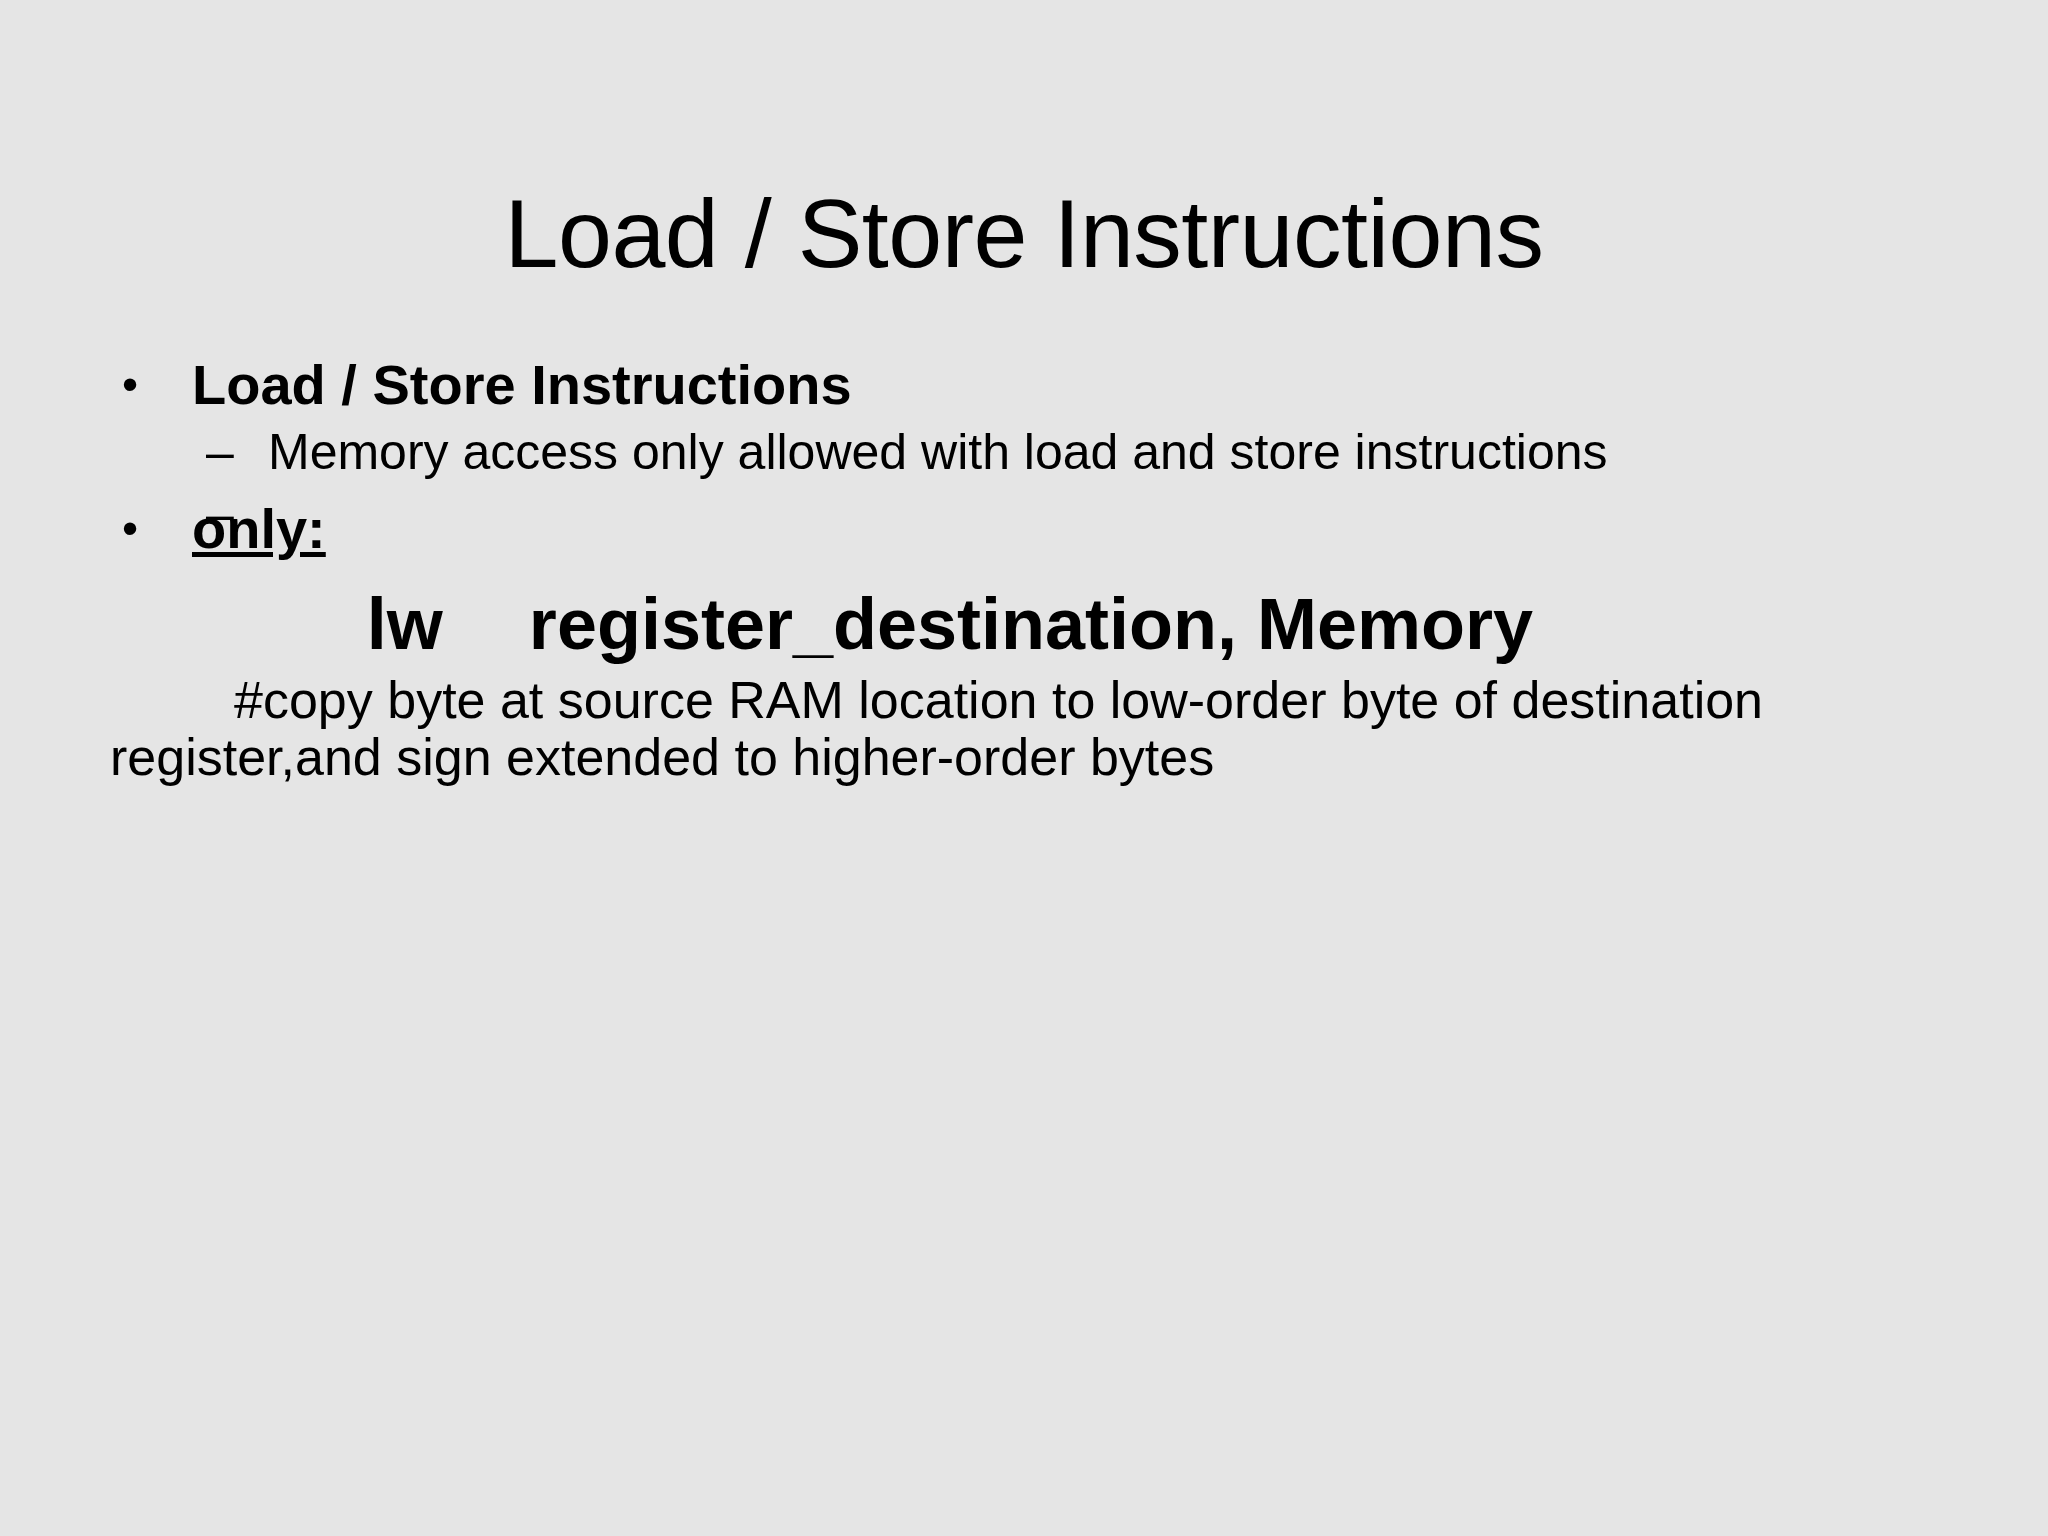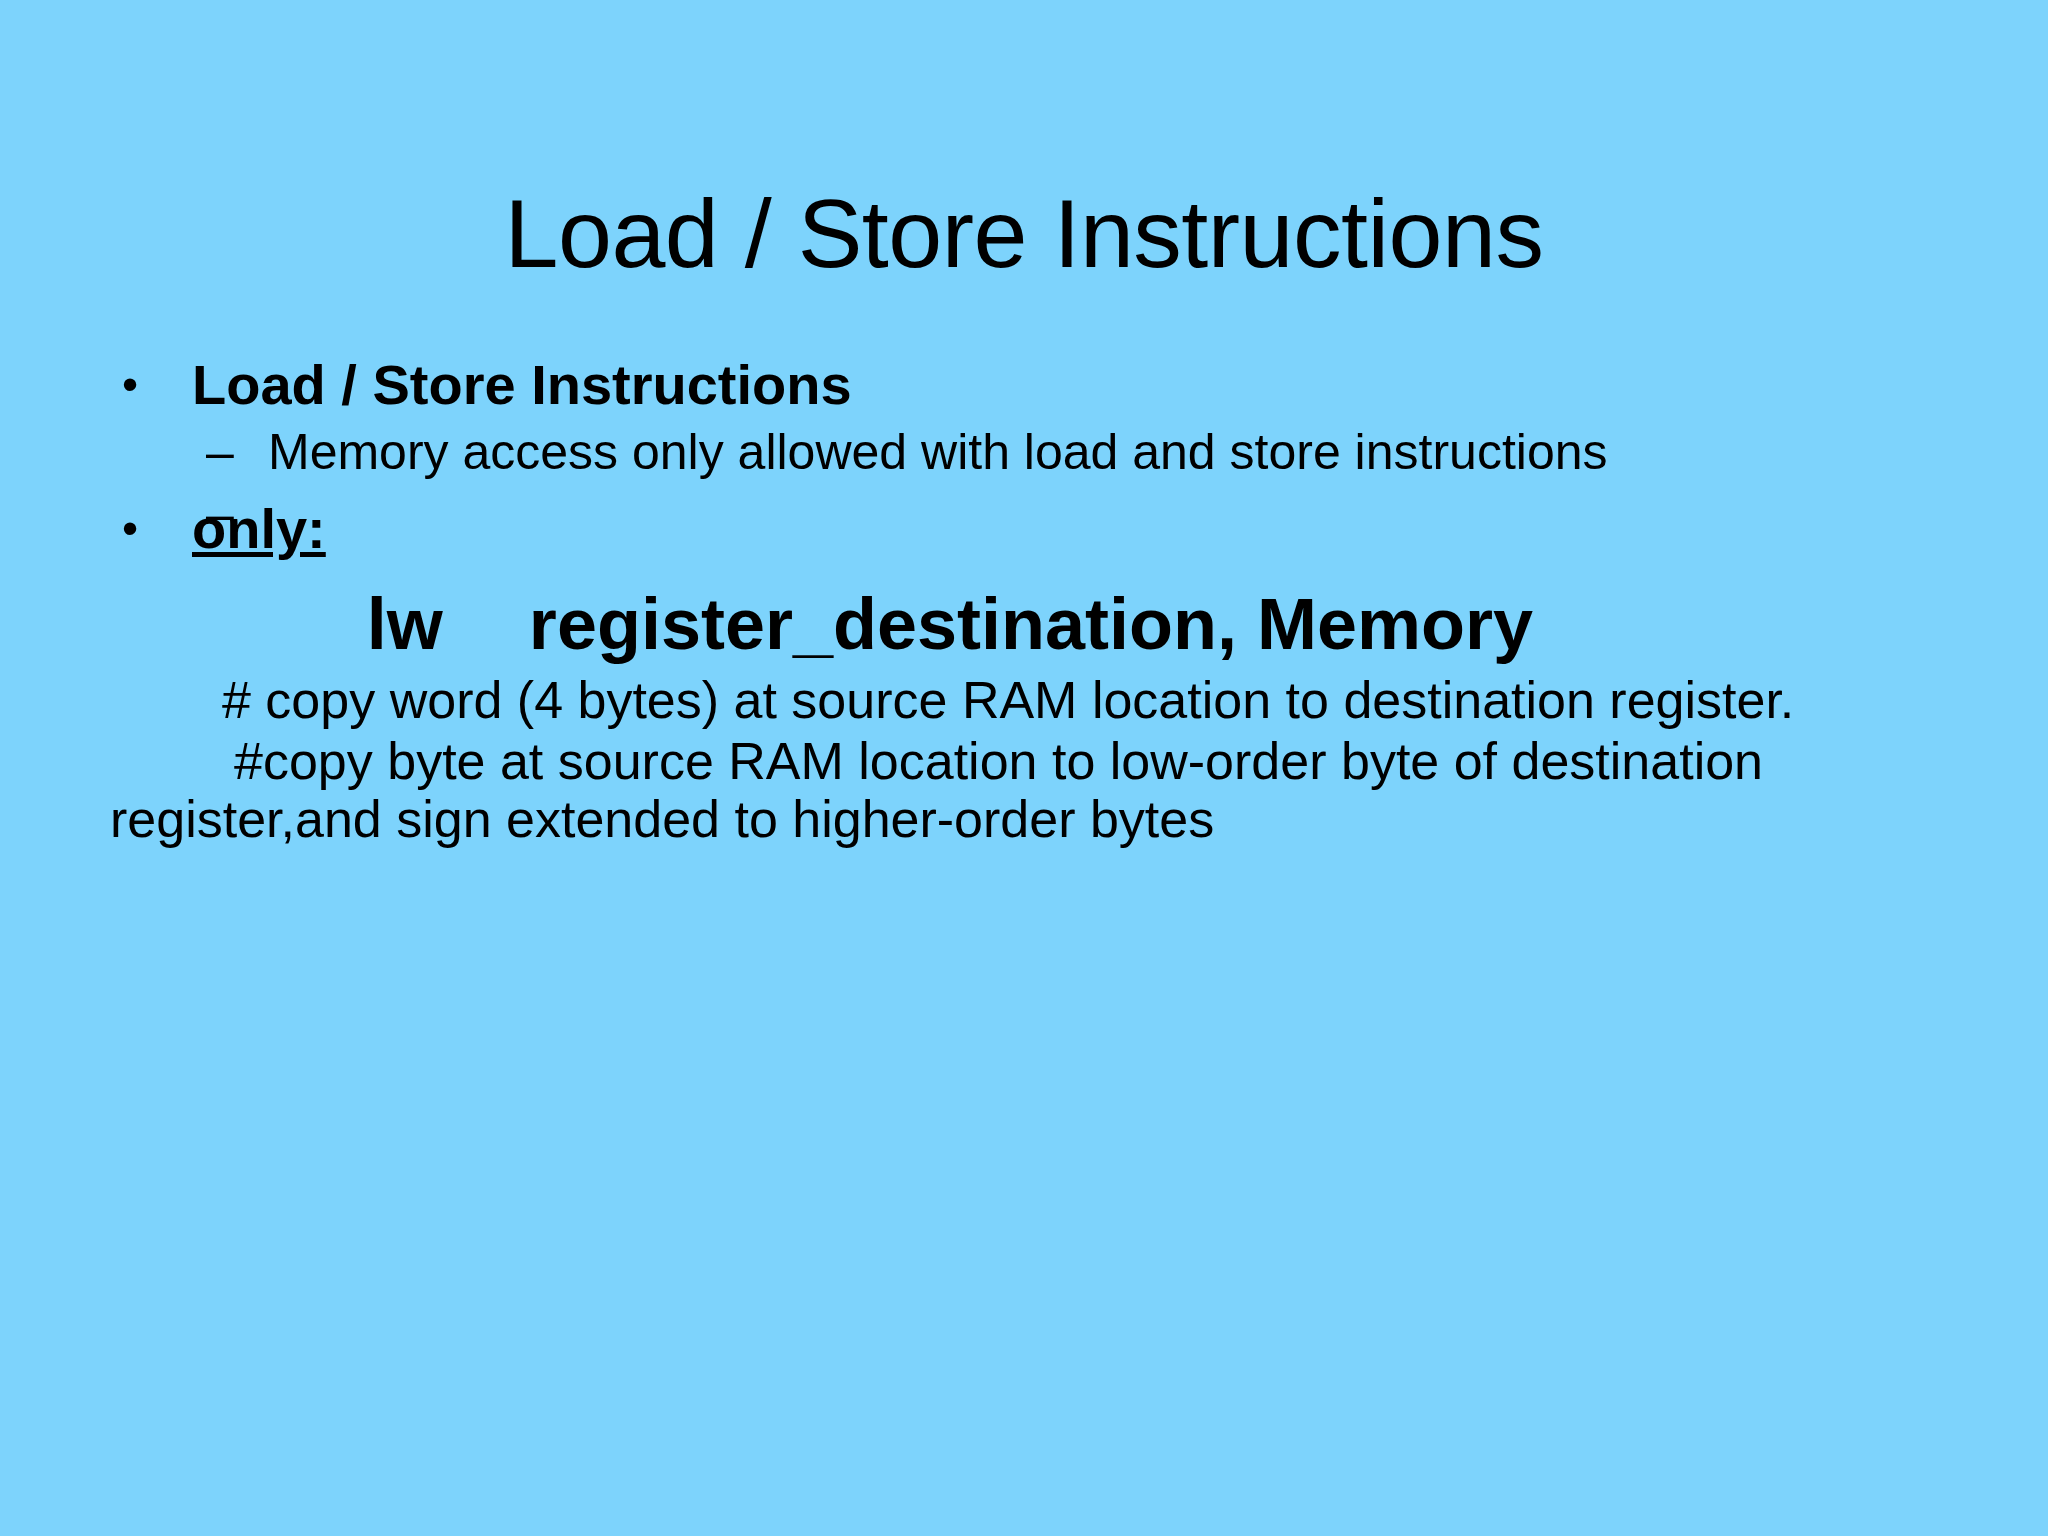--- a/index.html
+++ b/index.html
@@ -10,21 +10,21 @@
   }
   body {
     font-family: "Liberation Sans", sans-serif;
     color: #000000;
   }
 
   .slide {
     position: relative;
     width: 2048px;
     height: 1536px;
-    background: #7dd3fc;
+    background: #e5e5e5;
     overflow: hidden;
     box-sizing: border-box;
   }
 
   
   .slide-title {
     position: absolute;
     left: 0;
     right: 0;
     top: 118px;
@@ -145,19 +145,18 @@
 
     <div class="lvl1">
       <span class="bullet-mark">•</span>
       <span class="u">only:</span>
     </div>
 
     <div class="code-line">
       <span class="mnemonic">lw</span><span class="gap"></span><span>register_destination, Memory</span>
     </div>
 
-    <p class="comment"># copy word (4 bytes) at source RAM location to destination register.</p>
 
 
     <p class="comment tight">#copy byte at source RAM location to low-order byte of destination register,and sign extended to higher-order bytes</p>
 
   </div>
 </div>
 
 </body></html>

